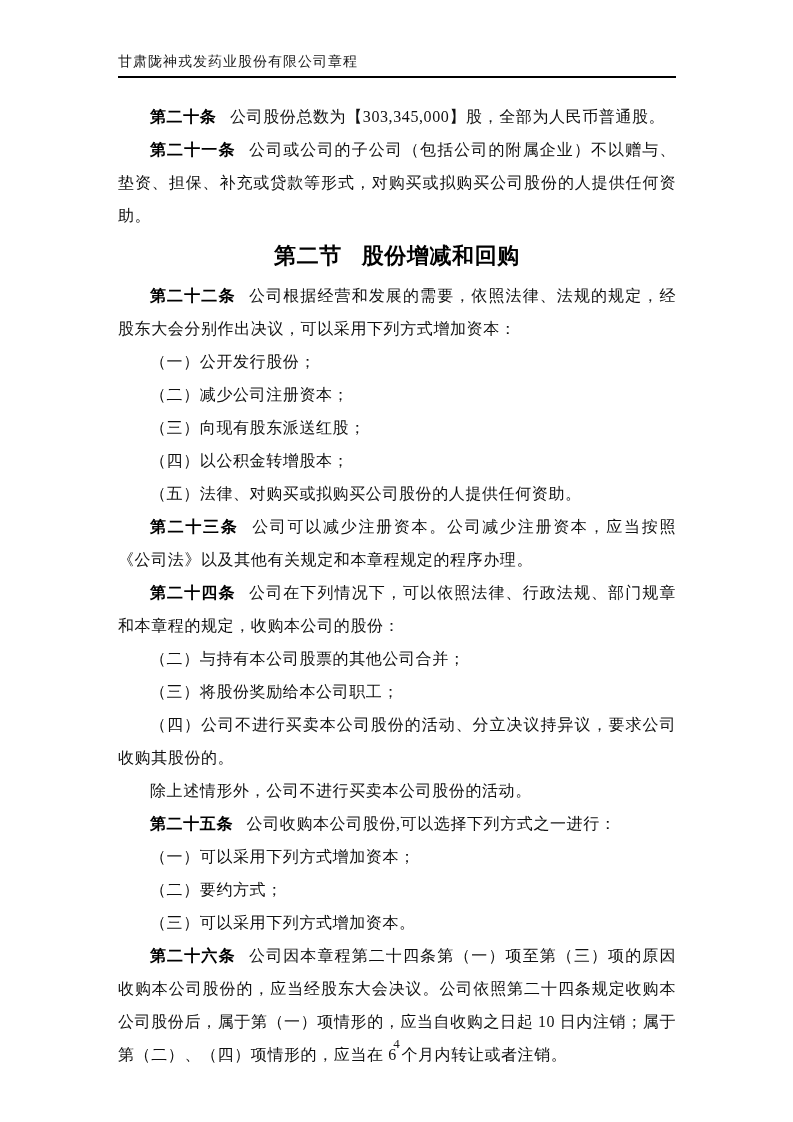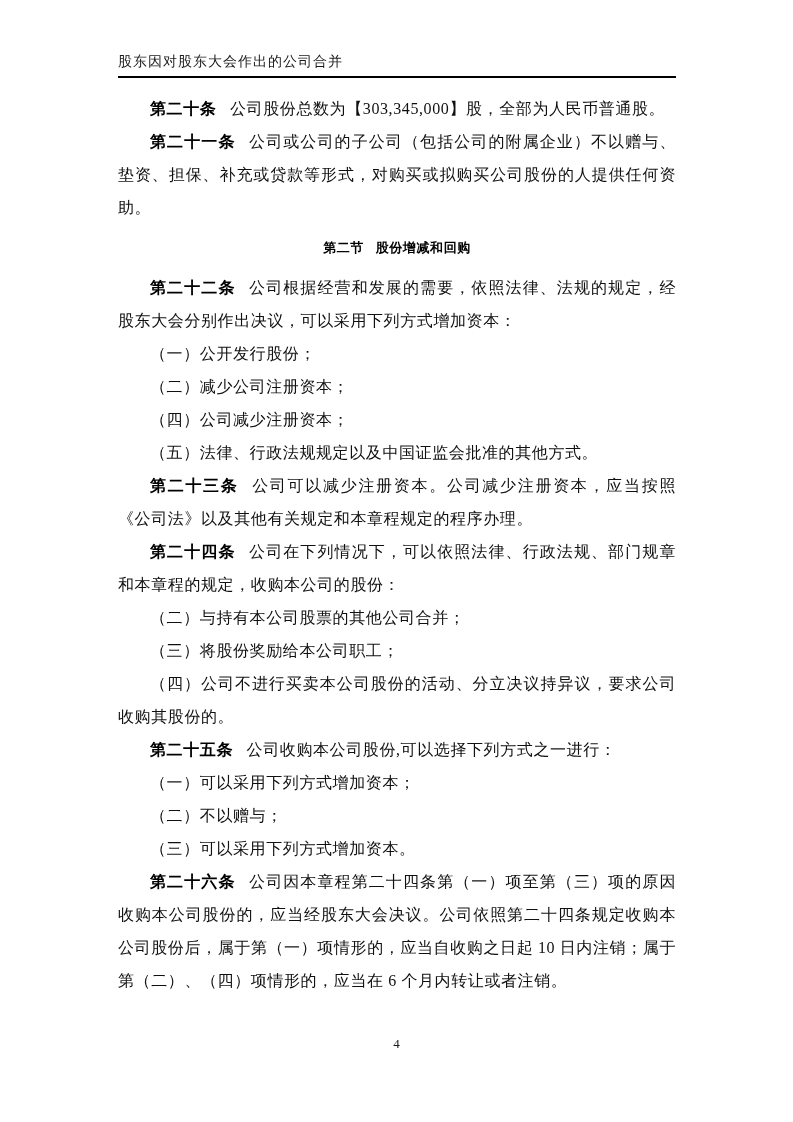--- a/index.html
+++ b/index.html
@@ -24,21 +24,21 @@
     width: 558px;
     font-size: 14px;
     letter-spacing: 1px;
     color: #1a1a1a;
     padding-bottom: 5px;
     border-bottom: 2px solid #000000;
   }
   .doc-body {
     position: absolute;
     left: 118px;
-    top: 92px;
+    top: 100px;
     width: 558px;
     font-size: 16px;
     line-height: 33px;
     text-align: justify;
     letter-spacing: 0.6px;
     color: #101010;
   }
   .para {
     margin: 0;
     text-indent: 2em;
@@ -46,21 +46,21 @@
   .article-label {
     font-weight: bold;
     padding-right: 0.85em;
     color: #000000;
   }
   .section-heading {
     margin: 7px 0 7px 0;
     text-align: center;
     text-indent: 0;
     font-weight: bold;
-    font-size: 13px;
+    font-size: 22px;
     color: #000000;
   }
   .section-heading .heading-label {
     padding-right: 0.9em;
   }
   .page-footer {
     position: absolute;
     left: 0;
     top: 1036px;
     width: 793px;
@@ -68,51 +68,53 @@
     font-size: 13px;
     color: #1a1a1a;
   }
 </style>
 </head>
 <body>
 
 <div class="page">
 
   <div class="header">
-    <span>股东因对股东大会作出的公司合并</span>
+    <span>甘肃陇神戎发药业股份有限公司章程</span>
   </div>
 
   <main class="doc-body">
 
     <p class="para"><span class="article-label">第二十条</span><span>公司股份总数为【303,345,000】股，全部为人民币普通股。</span></p>
 
     <p class="para"><span class="article-label">第二十一条</span><span>公司或公司的子公司（包括公司的附属企业）不以赠与、垫资、担保、补充或贷款等形式，对购买或拟购买公司股份的人提供任何资助。</span></p>
 
     <h2 class="para section-heading"><span class="heading-label">第二节</span><span>股份增减和回购</span></h2>
 
     <p class="para"><span class="article-label">第二十二条</span><span>公司根据经营和发展的需要，依照法律、法规的规定，经股东大会分别作出决议，可以采用下列方式增加资本：</span></p>
 
     <p class="para"><span>（一）公开发行股份；</span></p>
     <p class="para"><span>（二）减少公司注册资本；</span></p>
-    <p class="para"><span>（四）公司减少注册资本；</span></p>
-    <p class="para"><span>（五）法律、行政法规规定以及中国证监会批准的其他方式。</span></p>
+    <p class="para"><span>（三）向现有股东派送红股；</span></p>
+    <p class="para"><span>（四）以公积金转增股本；</span></p>
+    <p class="para"><span>（五）法律、对购买或拟购买公司股份的人提供任何资助。</span></p>
 
     <p class="para"><span class="article-label">第二十三条</span><span>公司可以减少注册资本。公司减少注册资本，应当按照《公司法》以及其他有关规定和本章程规定的程序办理。</span></p>
 
     <p class="para"><span class="article-label">第二十四条</span><span>公司在下列情况下，可以依照法律、行政法规、部门规章和本章程的规定，收购本公司的股份：</span></p>
 
     <p class="para"><span>（二）与持有本公司股票的其他公司合并；</span></p>
     <p class="para"><span>（三）将股份奖励给本公司职工；</span></p>
     <p class="para"><span>（四）公司不进行买卖本公司股份的活动、分立决议持异议，要求公司收购其股份的。</span></p>
 
+    <p class="para"><span>除上述情形外，公司不进行买卖本公司股份的活动。</span></p>
 
     <p class="para"><span class="article-label">第二十五条</span><span>公司收购本公司股份,可以选择下列方式之一进行：</span></p>
 
     <p class="para"><span>（一）可以采用下列方式增加资本；</span></p>
-    <p class="para"><span>（二）不以赠与；</span></p>
+    <p class="para"><span>（二）要约方式；</span></p>
     <p class="para"><span>（三）可以采用下列方式增加资本。</span></p>
 
     <p class="para"><span class="article-label">第二十六条</span><span>公司因本章程第二十四条第（一）项至第（三）项的原因收购本公司股份的，应当经股东大会决议。公司依照第二十四条规定收购本公司股份后，属于第（一）项情形的，应当自收购之日起 10 日内注销；属于第（二）、（四）项情形的，应当在 6 个月内转让或者注销。</span></p>
 
   </main>
 
   <div class="page-footer">
     <span>4</span>
   </div>
 

